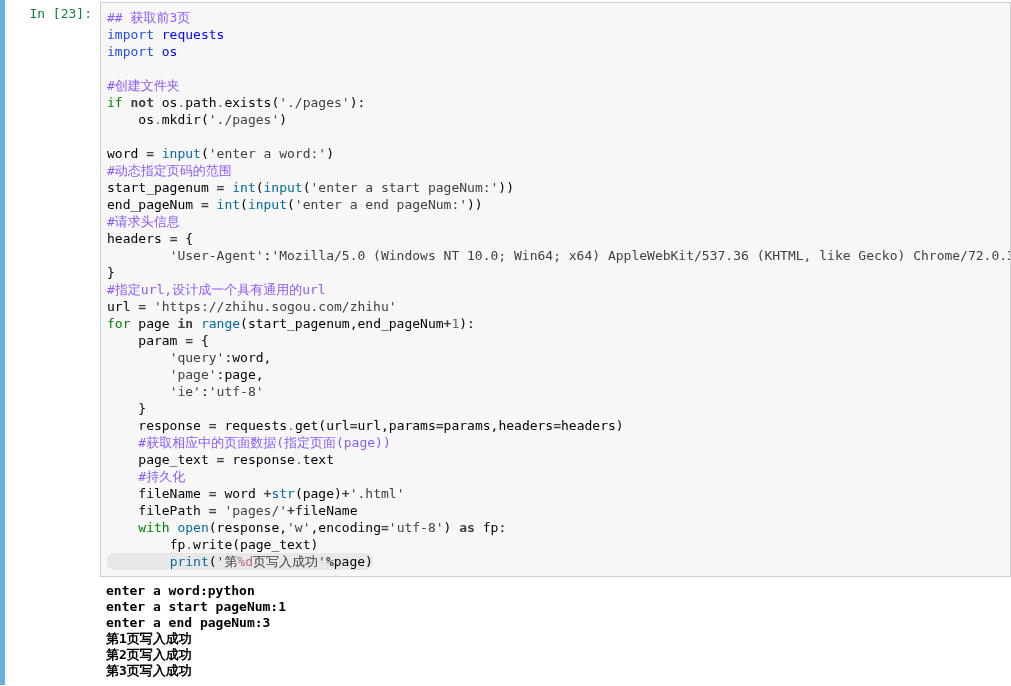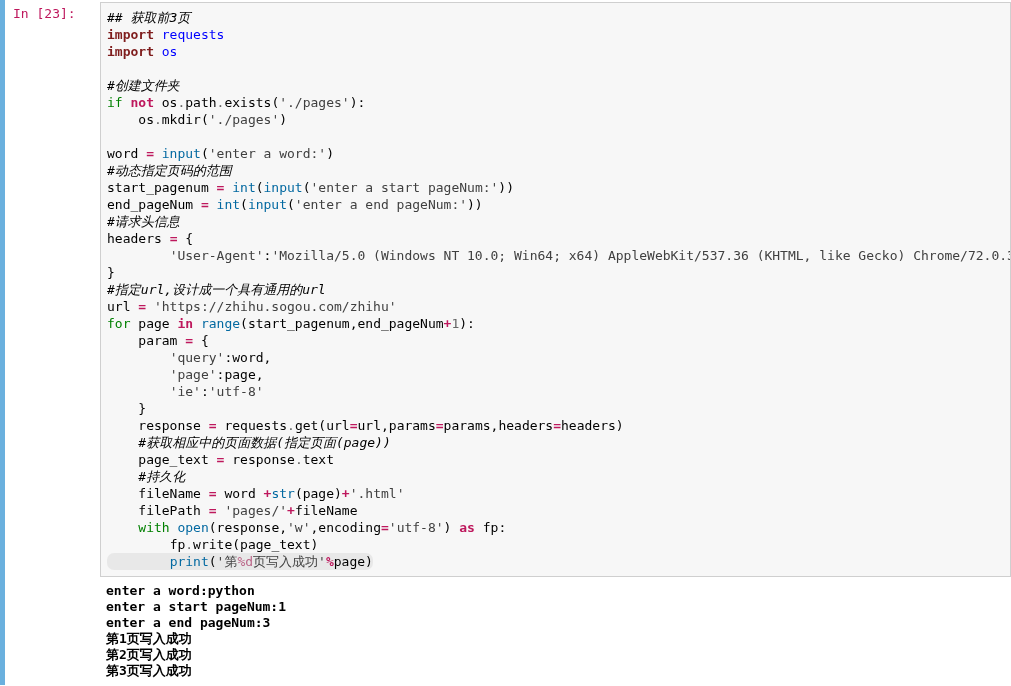--- a/index.html
+++ b/index.html
@@ -12,45 +12,46 @@
       width: 1011px;
     }
     .cell {
       display: flex;
       align-items: flex-start;
     }
     .prompt {
       width: 95px;
       min-width: 95px;
       padding: 4px 8px 4px 8px;
-      color: #be185d;
+      text-align: right;
+      color: #15803d;
       font-family: "DejaVu Sans Mono", Monaco, monospace;
       font-size: 13px;
     }
     .input-area {
       flex: 1;
       background: #F7F7F7;
       border: 1px solid #CFCFCF;
       padding: 6px;
       overflow-x: hidden;
       line-height: 17px;
     }
     .code {
       font-family: "DejaVu Sans Mono", Consolas, Monaco, monospace;
       white-space: pre;
       font-size: 13px;
     }
     
-    .c  { color: #000000; font-style: italic; }  
+    .c  { color: #8b5cf6; }  
     .k  { color: #008000; font-weight: normal; }   
     .nb { color: #0369a1; }                      
-    .kn { color: #7f1d1d; font-weight: bold; text-align: center; }   
+    .kn { color: #1d4ed8; font-weight: normal; text-align: center; }   
     .nn { color: #0000FF; }                      
     .s  { color: #404040; }                      
-    .o  { color: #be185d; font-weight: bold; }   
+    .o  { color: #404040; font-weight: bold; }   
     .op { color: #666666; }                      
     .n  { color: #000000; }                      
     .mi { color: #666666; }                      
     .si { color: #BB6688; }                      
     .cursor-line { background: #E8E8E8; display: inline-block; border-radius: 7px; }
     
     .output-area {
       margin-left: 95px;
       padding: 6px;
       font-family: "DejaVu Sans Mono", Monaco, monospace;

